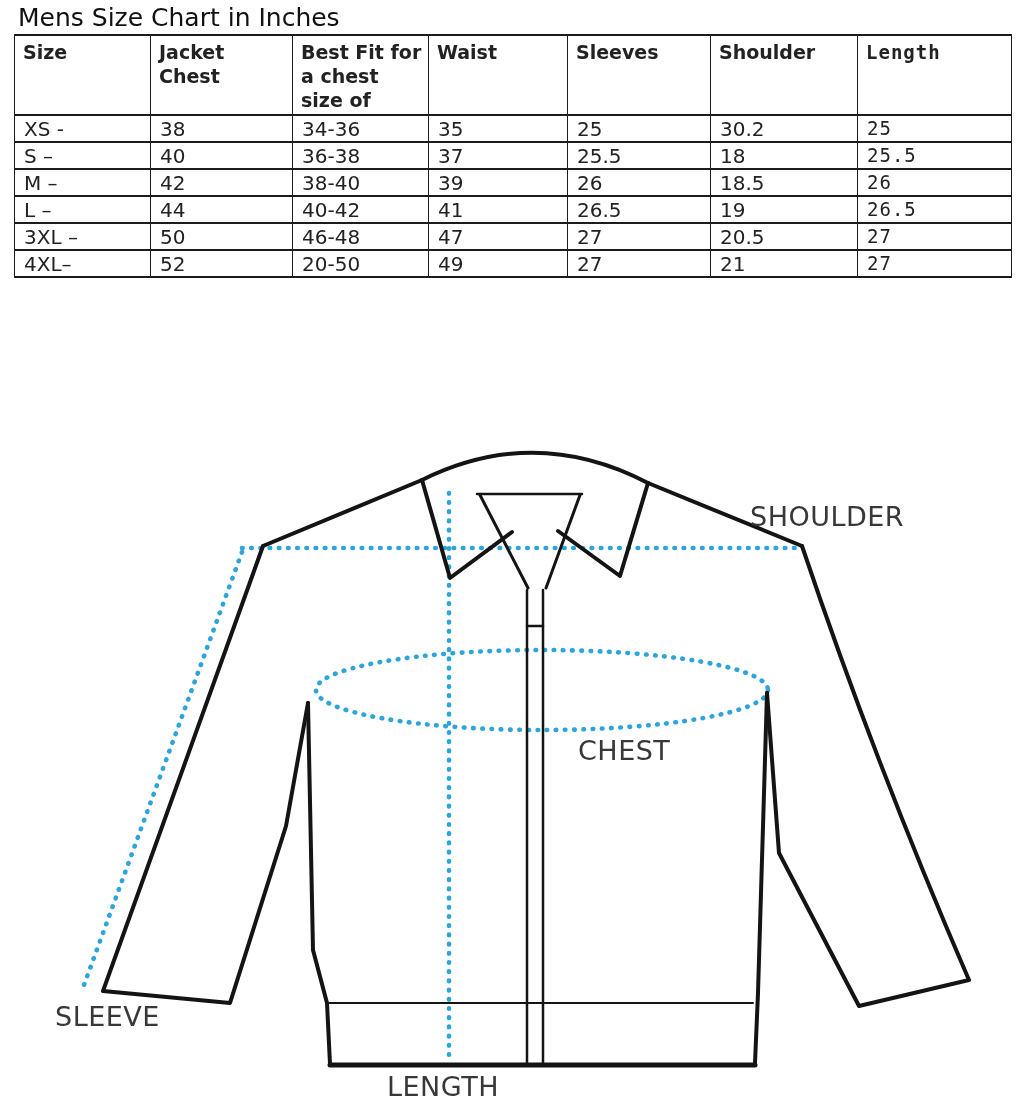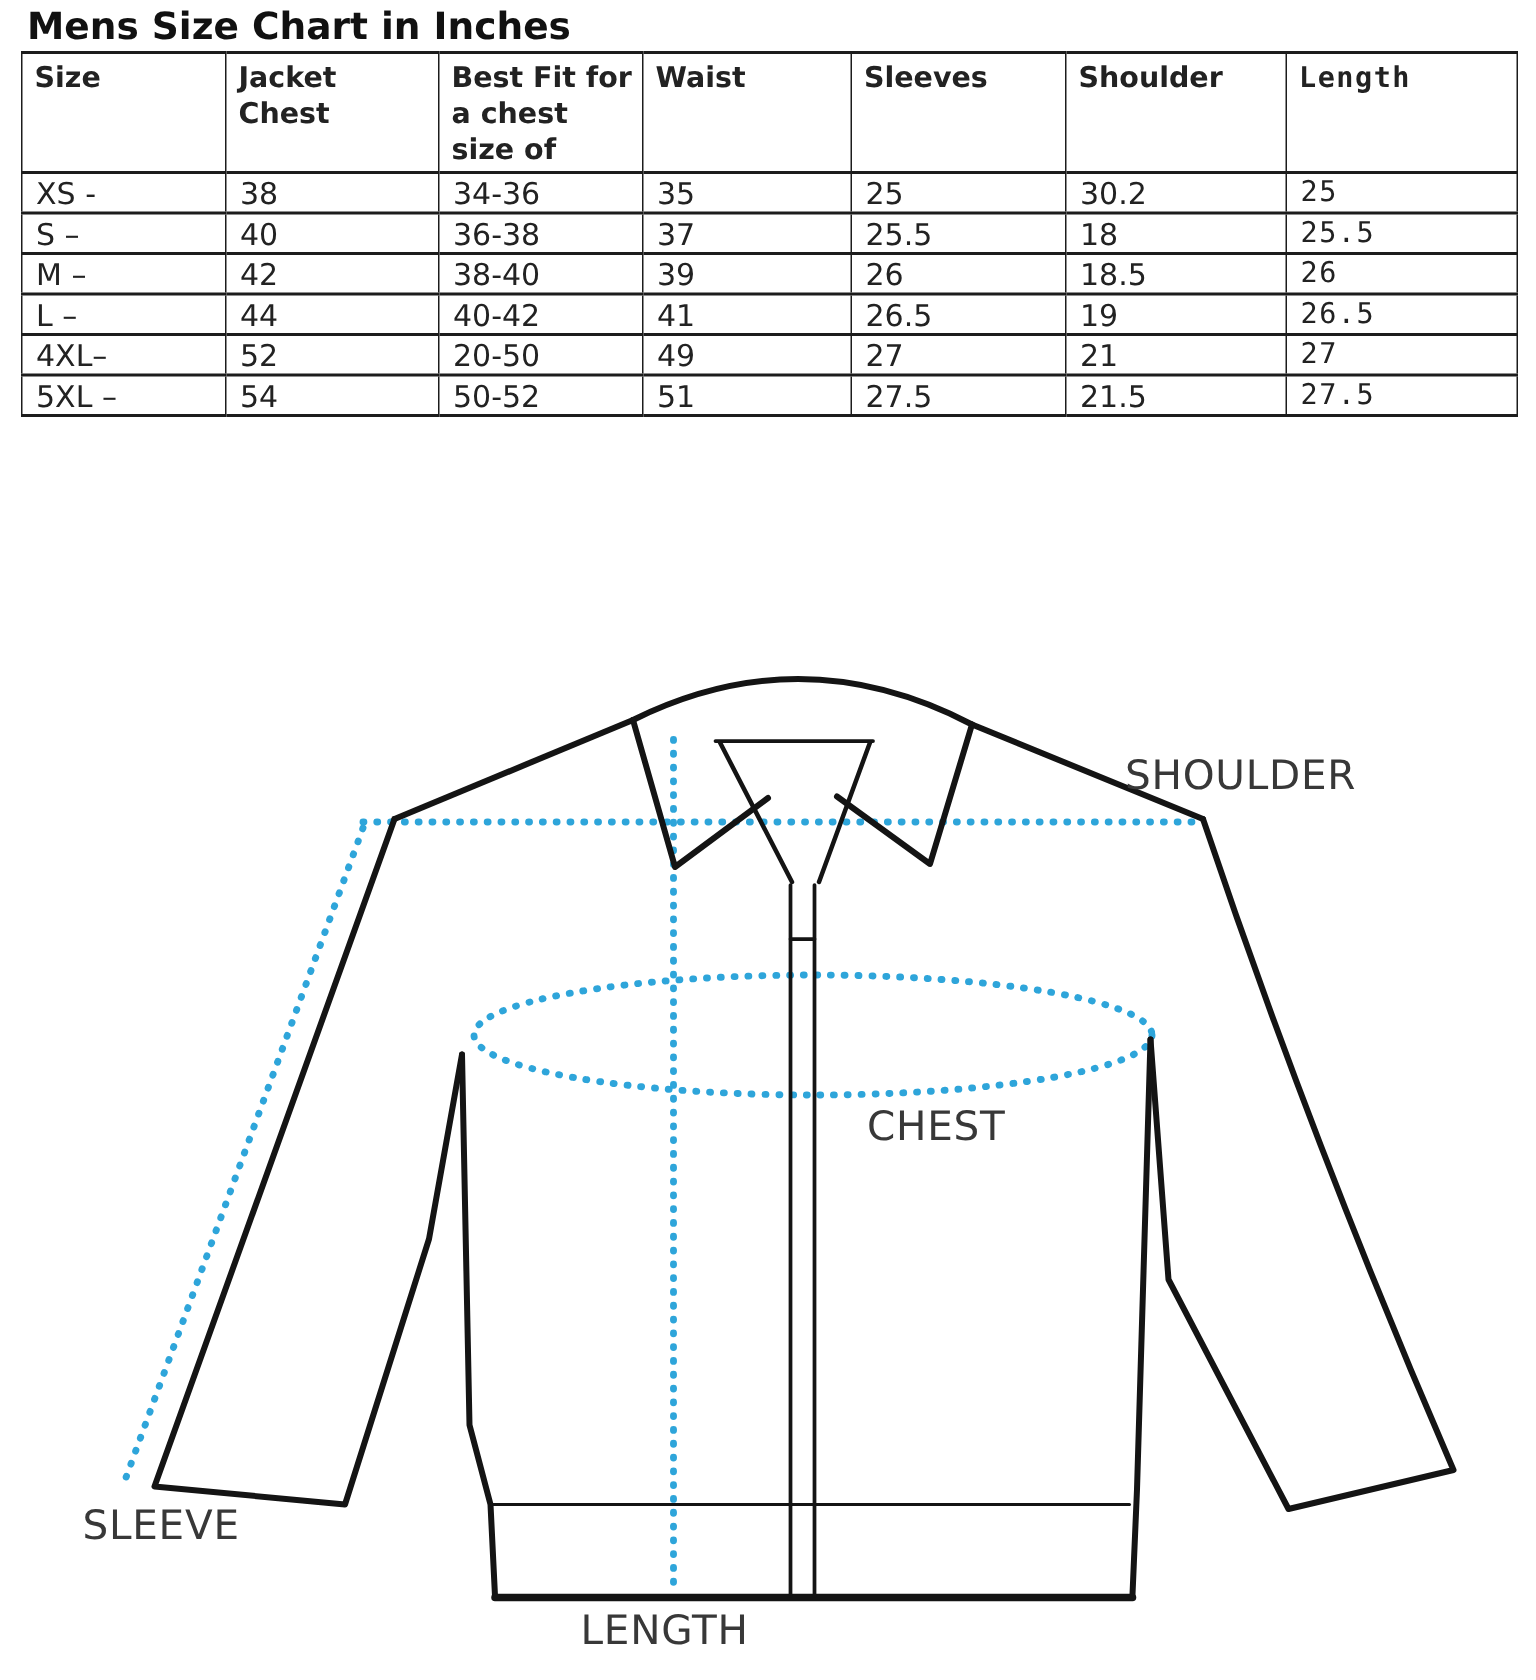--- a/index.html
+++ b/index.html
@@ -2,21 +2,21 @@
 <html><head>
 <meta charset="utf-8">
 <style>
   * { margin:0; padding:0; box-sizing:border-box; }
   html,body { width:1024px; height:1120px; background:#ffffff; overflow:hidden;
               font-family:"DejaVu Sans","Liberation Sans",sans-serif; }
 
   .page { width:1024px; height:1120px; position:relative; }
 
   .page-title {
-    font-size:25px; font-weight:bold; color:#111;
+    font-size:25px; font-weight:normal; color:#111;
     margin:3px 0 2px 18px; letter-spacing:0px;
   }
 
   table.size-chart {
     border-collapse:collapse; table-layout:fixed;
     margin-left:14px; width:997px; background:#fff;
   }
   .size-chart th, .size-chart td {
     border:2px solid #1c1c1c;
     border-left-width:1.5px; border-right-width:1.5px;
@@ -108,36 +108,36 @@
         <tr>
           <td>L –</td>
           <td>44</td>
           <td>40-42</td>
           <td>41</td>
           <td>26.5</td>
           <td>19</td>
           <td>26.5</td>
         </tr>
         <tr>
+          <td>3XL –</td>
+          <td>50</td>
+          <td>46-48</td>
+          <td>47</td>
+          <td>27</td>
+          <td>20.5</td>
+          <td>27</td>
+        </tr>
+        <tr>
           <td>4XL–</td>
           <td>52</td>
           <td>20-50</td>
           <td>49</td>
           <td>27</td>
           <td>21</td>
           <td>27</td>
-        </tr>
-        <tr>
-          <td>5XL –</td>
-          <td>54</td>
-          <td>50-52</td>
-          <td>51</td>
-          <td>27.5</td>
-          <td>21.5</td>
-          <td>27.5</td>
         </tr>
       </tbody>
   </table>
 
   <div class="diagram">
     <svg width="1024" height="690" viewBox="0 0 1024 690">
 
       <g fill="none" stroke-width="4.6" stroke-linecap="round" stroke-dasharray="0.6 8.6" stroke="#2ea5da">
         <line x1="242" y1="115" x2="798" y2="115"></line>
         <line x1="449" y1="60" x2="449" y2="628"></line>

